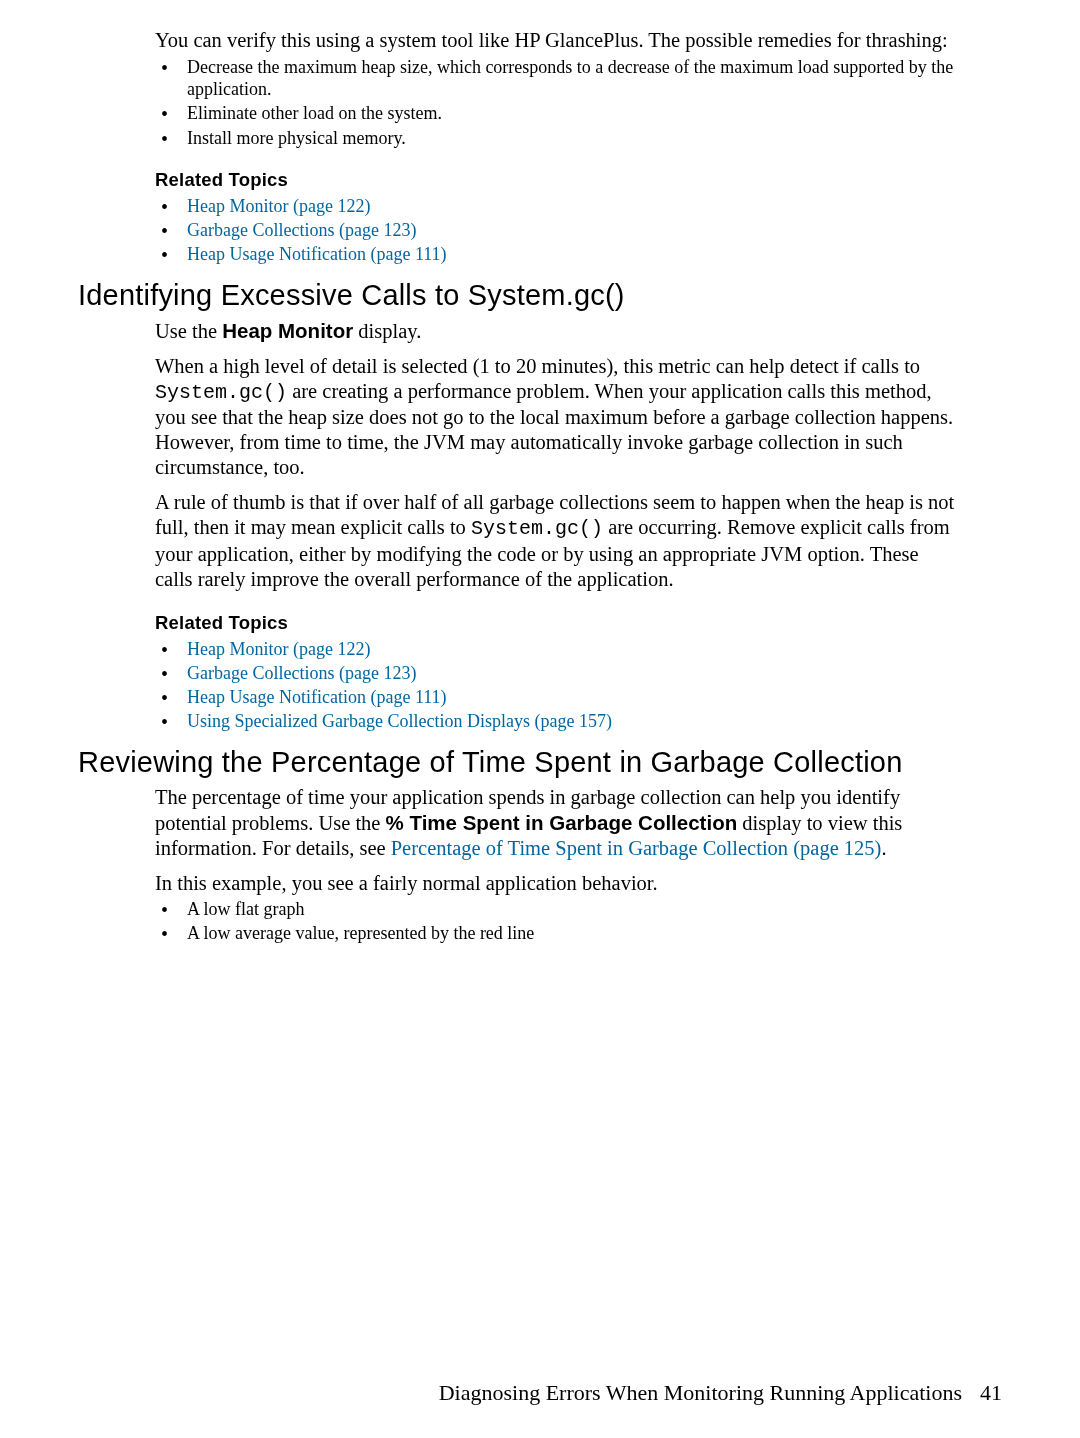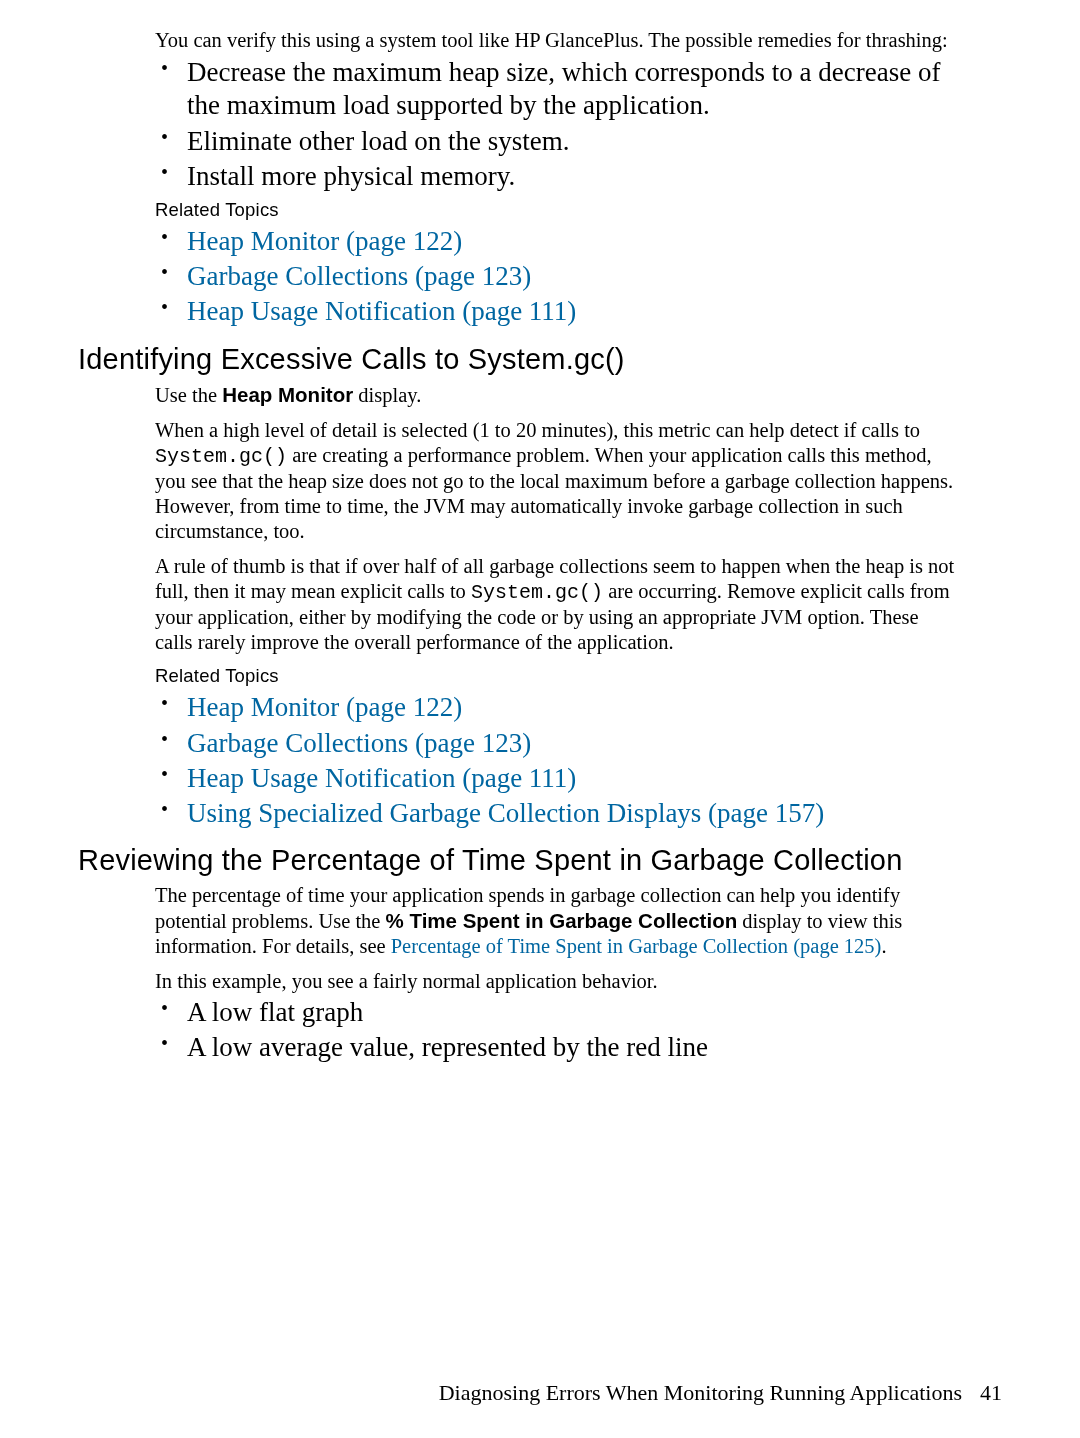--- a/index.html
+++ b/index.html
@@ -26,42 +26,42 @@
   }
   .indent-1 { margin-left: 77px; }
   ul.bullets {
     list-style: none;
     margin: 2px 0 2px 77px;
     padding: 0;
   }
   ul.bullets li {
     position: relative;
     padding-left: 32px;
-    font-size: 27px;
+    font-size: 18px;
     line-height: 1.23;
     margin-bottom: 2px;
   }
   ul.bullets li::before {
     content: "•";
     position: absolute;
     left: 6px;
     top: 0;
     font-size: 20px;
   }
   .link { color: #0066a1; }
   .sans-bold {
     font-family: Arial, Helvetica, sans-serif;
     font-weight: bold;
     margin-top: 41px;
   }
   .related-topics {
     font-family: Arial, "Helvetica Neue", Helvetica, sans-serif;
-    font-weight: normal;
+    font-weight: bold;
     font-size: 18.5px;
-    margin: 6px 0 4px 77px;
+    margin: 20px 0 4px 77px;
     letter-spacing: 0.2px;
   }
   h2.section-heading {
     font-family: "Futura", "Century Gothic", "Trebuchet MS", Arial, sans-serif;
     font-weight: 400;
     font-size: 29px;
     margin: 14px 0 6px 0;
     letter-spacing: 0.2px;
   }
   .tight-para {

